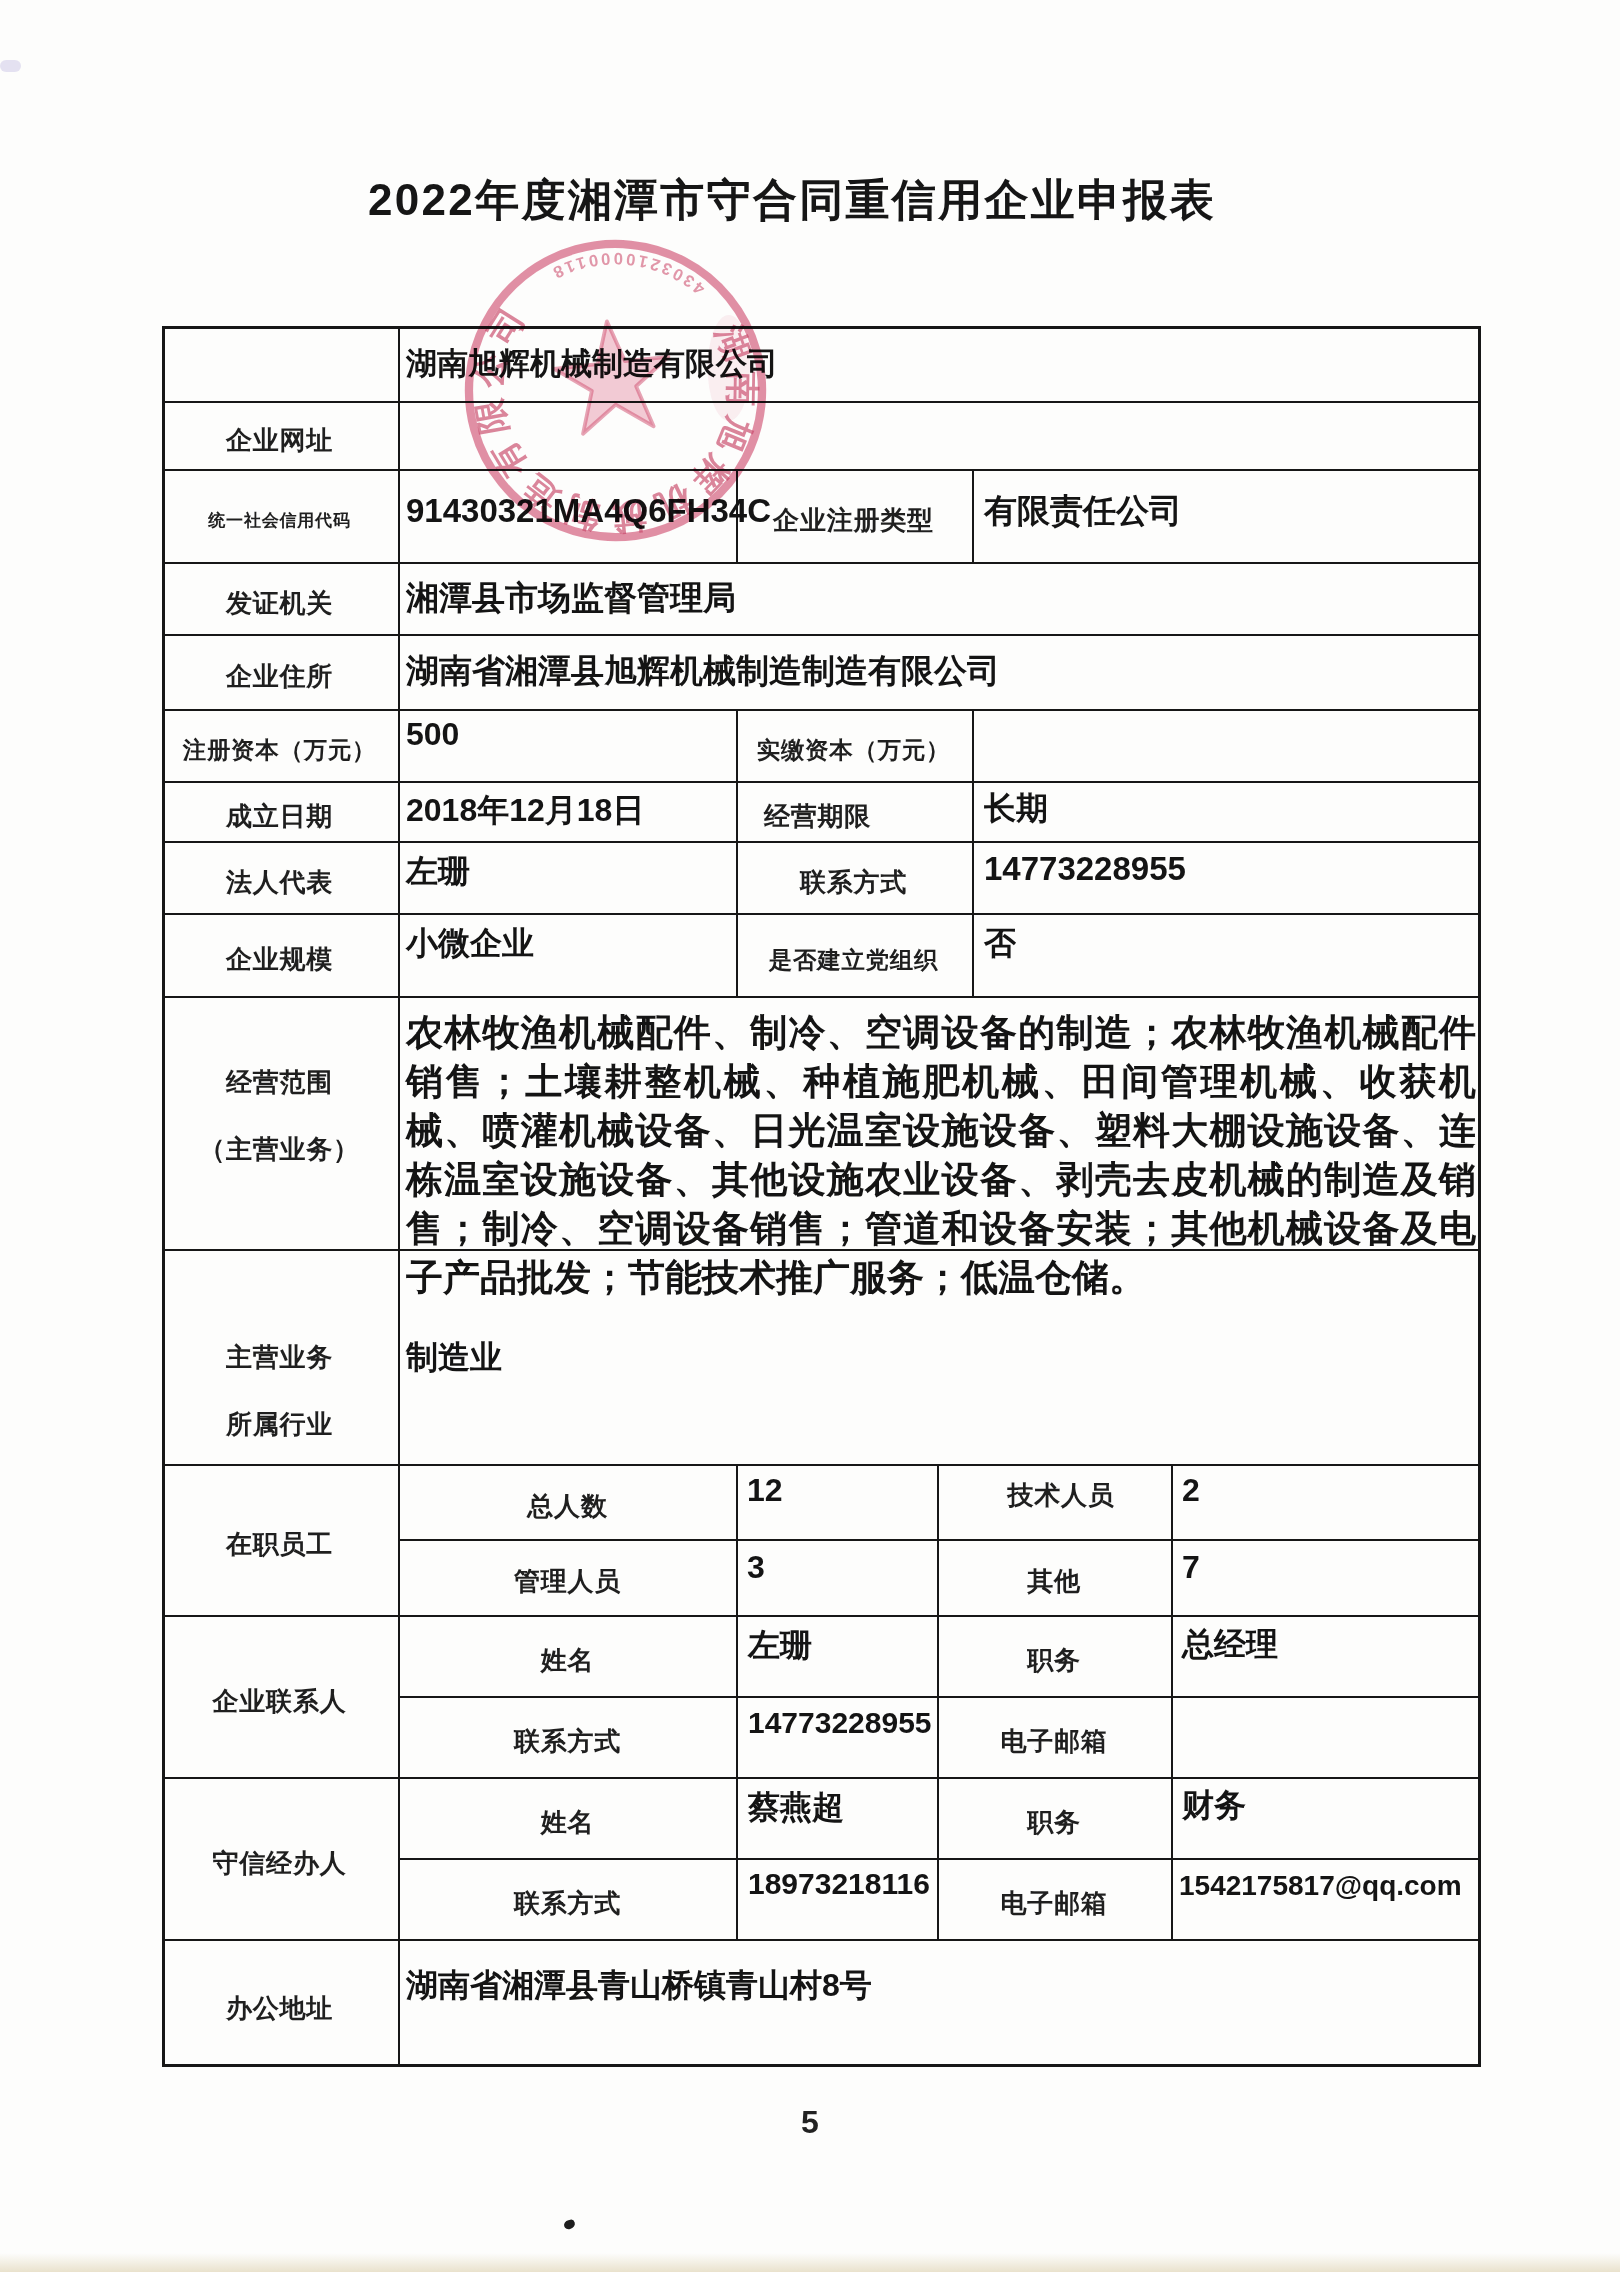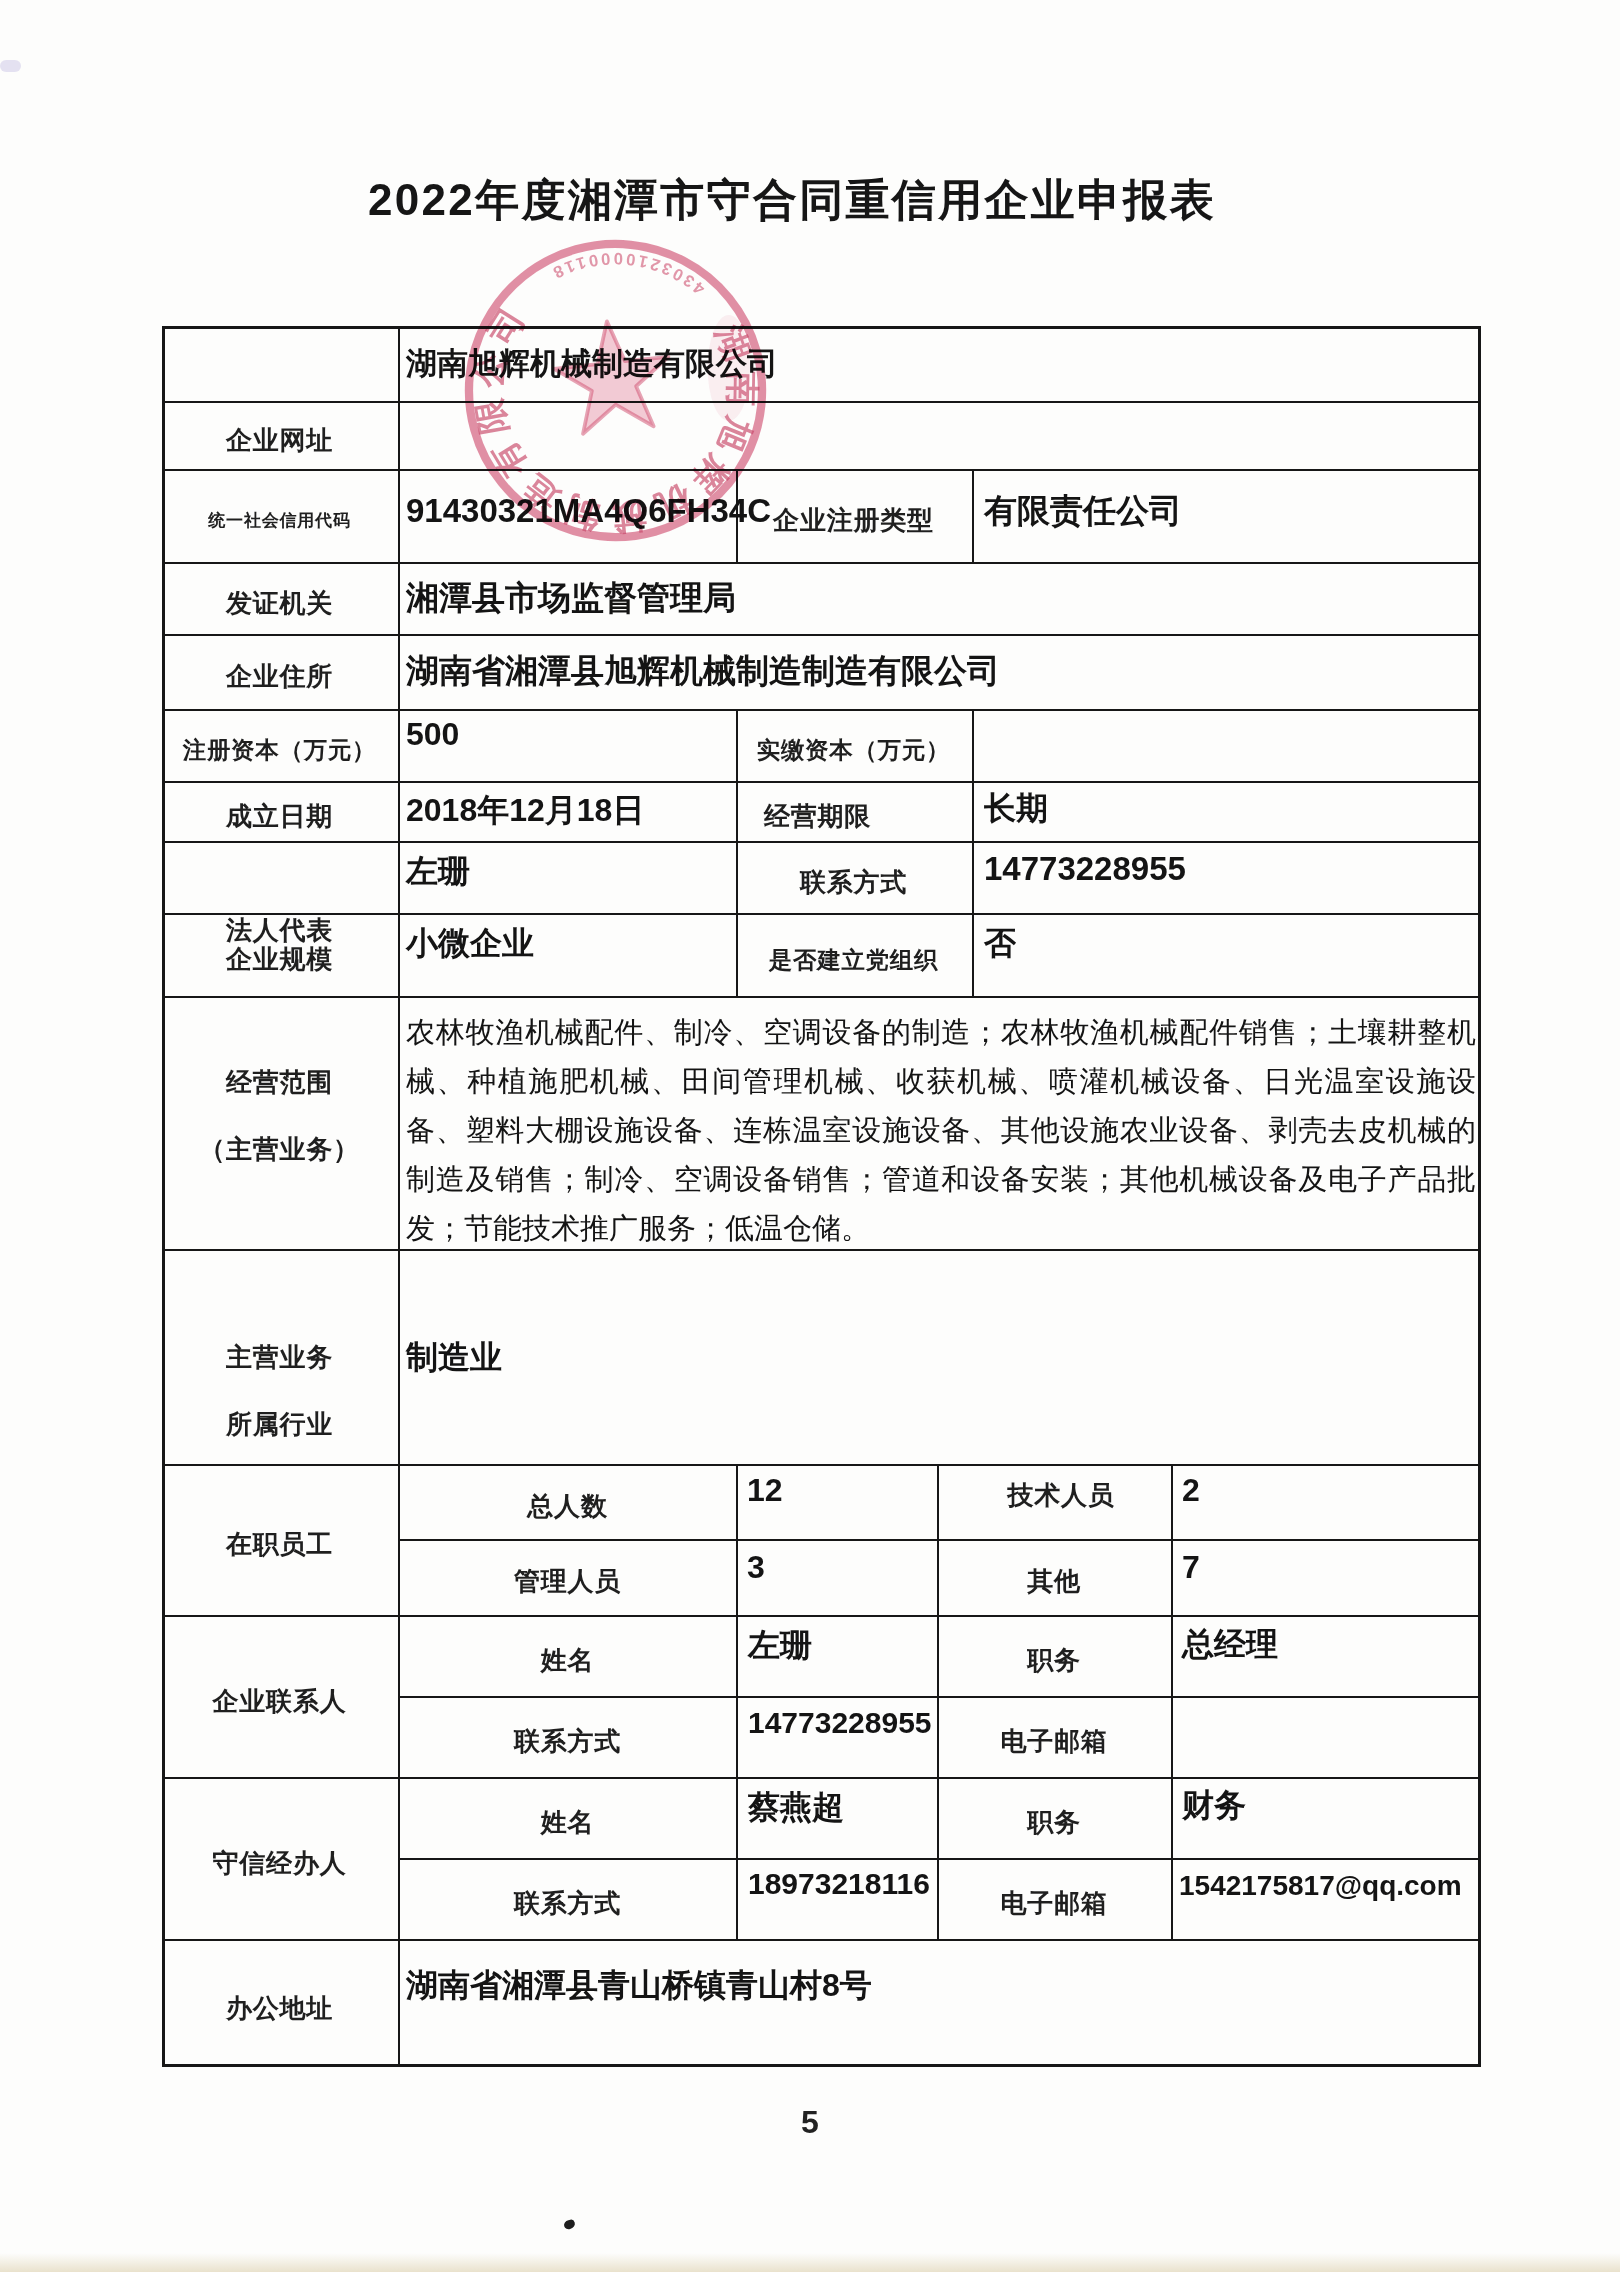--- a/index.html
+++ b/index.html
@@ -49,21 +49,21 @@
   .val{
     position:absolute;display:flex;align-items:center;
     box-sizing:border-box;padding-left:6px;
     font-weight:700;font-size:32px;color:#141414;
     white-space:nowrap;
   }
   .val.top{align-items:flex-start;padding-top:4.5px;}
   .val.big{font-size:33px;}
   .wrapval{
     position:absolute;box-sizing:border-box;padding:6px 3px 0 6px;
-    font-weight:400;font-size:29px;line-height:49px;color:#141414;
+    font-weight:700;font-size:37px;line-height:49px;color:#141414;
     text-align:justify;letter-spacing:0;
   }
   
   .stamp{position:absolute;left:404px;top:179px;width:423px;height:423px;
     mix-blend-mode:multiply;opacity:.92;pointer-events:none;}
 </style>
 </head>
 <body>
 
 <div class="page">
@@ -100,21 +100,21 @@
   <div class="vl" style="left:736px;top:1464px;height:475px"></div>
   <div class="vl" style="left:937px;top:1464px;height:475px"></div>
   <div class="vl" style="left:1171px;top:1464px;height:475px"></div>
 
   <div class="lab" style="left:162px;top:401px;width:235px;height:68px">企业网址</div>
   <div class="lab" style="left:162px;top:469px;width:235px;height:93px;font-size:17px">统一社会信用代码</div>
   <div class="lab" style="left:162px;top:562px;width:235px;height:72px">发证机关</div>
   <div class="lab" style="left:162px;top:634px;width:235px;height:75px">企业住所</div>
   <div class="lab small" style="left:162px;top:709px;width:235px;height:72px">注册资本（万元）</div>
   <div class="lab" style="left:162px;top:781px;width:235px;height:60px">成立日期</div>
-  <div class="lab" style="left:162px;top:889px;width:235px;height:72px">法人代表</div>
+  <div class="lab" style="left:162px;top:841px;width:235px;height:72px">法人代表</div>
   <div class="lab" style="left:162px;top:913px;width:235px;height:83px">企业规模</div>
 
   <div class="lab two" style="left:162px;top:996px;width:235px;height:253px;padding-top:69px">
     <span>经营范围</span>
     <span>（主营业务）</span>
   </div>
   <div class="lab two" style="left:162px;top:1249px;width:235px;height:215px;padding-top:91px">
     <span>主营业务</span>
     <span>所属行业</span>
   </div>

